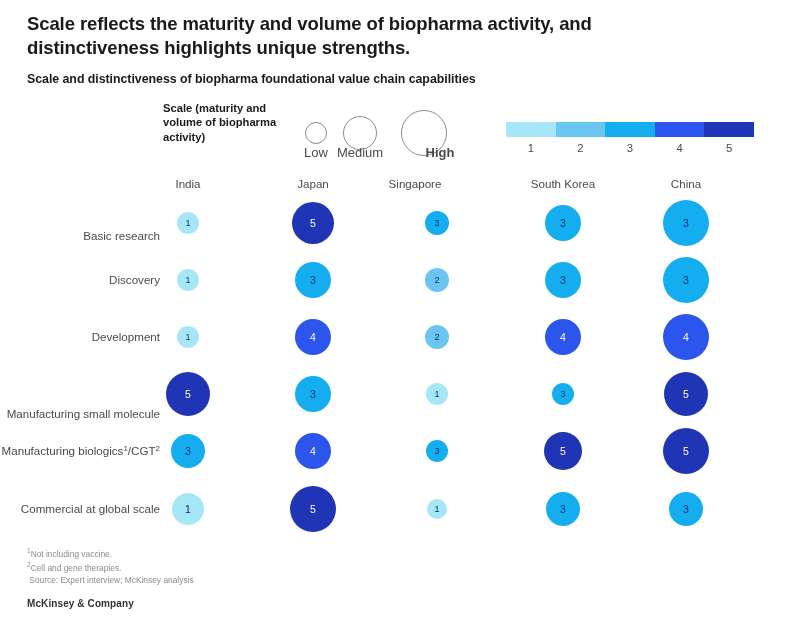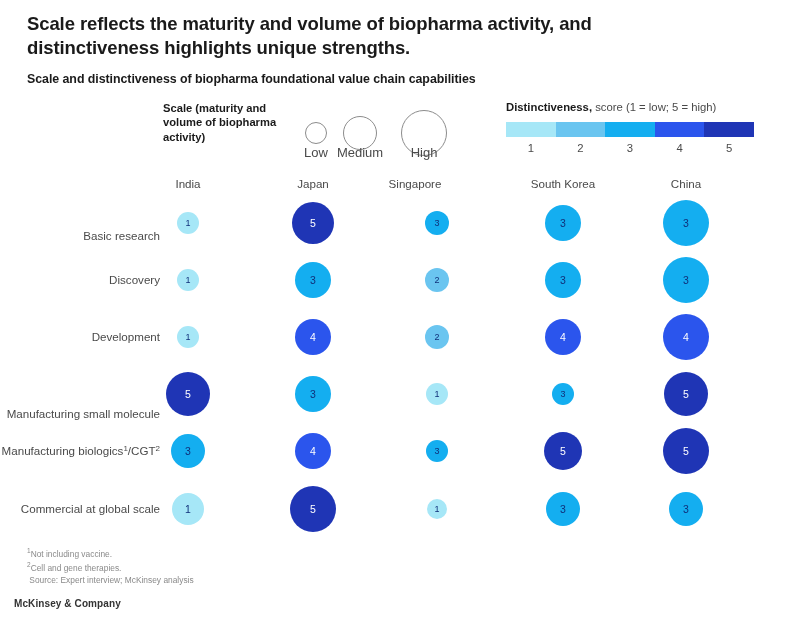--- a/index.html
+++ b/index.html
@@ -80,48 +80,45 @@
   .bubble.lightfg{color:#10307a;}
   .bubble.darkfg{color:#ffffff;}
 
   
   #footnotes{
     position:absolute;left:27px;top:546px;width:420px;
     font-size:8.4px;color:#8a8a8a;line-height:1.45;
   }
   #footnotes sup{font-size:6.5px;vertical-align:super;}
   #brand{
-    position:absolute;left:14px;top:598px;
+    position:absolute;left:27px;top:598px;
     font-size:10px;font-weight:bold;color:#333333;letter-spacing:0.1px;text-align:right;
   }
 </style>
 </head>
 <body>
 
 <div class="page">
 
   <div id="headline">Scale reflects the maturity and volume of biopharma activity, and distinctiveness highlights unique strengths.</div>
   <div id="subhead">Scale and distinctiveness of biopharma foundational value chain capabilities</div>
 
   <div id="scale-legend">
     <div id="scale-legend-title">Scale (maturity and volume of biopharma activity)</div>
     <div id="scale-legend-rings">
         <div class="scale-ring" style="width: 22px; height: 22px; left: 142px; top: 21px;"></div>
         <div class="scale-cap" style="left: 108px; width: 90px; top: 44px;">Low</div>
         <div class="scale-ring" style="width: 34px; height: 34px; left: 180px; top: 15px;"></div>
         <div class="scale-cap" style="left: 152px; width: 90px; top: 44px;">Medium</div>
         <div class="scale-ring" style="width: 46px; height: 46px; left: 238px; top: 9px;"></div>
-        <div class="scale-cap" style="left: 216px; width: 90px; top: 44px;">High</div>
+        <div class="scale-cap" style="left: 232px; width: 90px; top: 44px; font-weight: bold;">High</div>
       </div>
   </div>
 
   <div id="dist-legend">
-    <div id="dist-legend-title">
-      <b>Distinctiveness,</b><span> score (1 = low; 5 = high)</span>
-    </div>
     <div id="dist-swatches">
         <div style="background: rgb(166, 231, 247);"></div>
         <div style="background: rgb(106, 197, 240);"></div>
         <div style="background: rgb(20, 174, 240);"></div>
         <div style="background: rgb(43, 85, 237);"></div>
         <div style="background: rgb(31, 53, 181);"></div>
       </div>
     <div id="dist-ticks">
         <span>1</span>
         <span>2</span>

